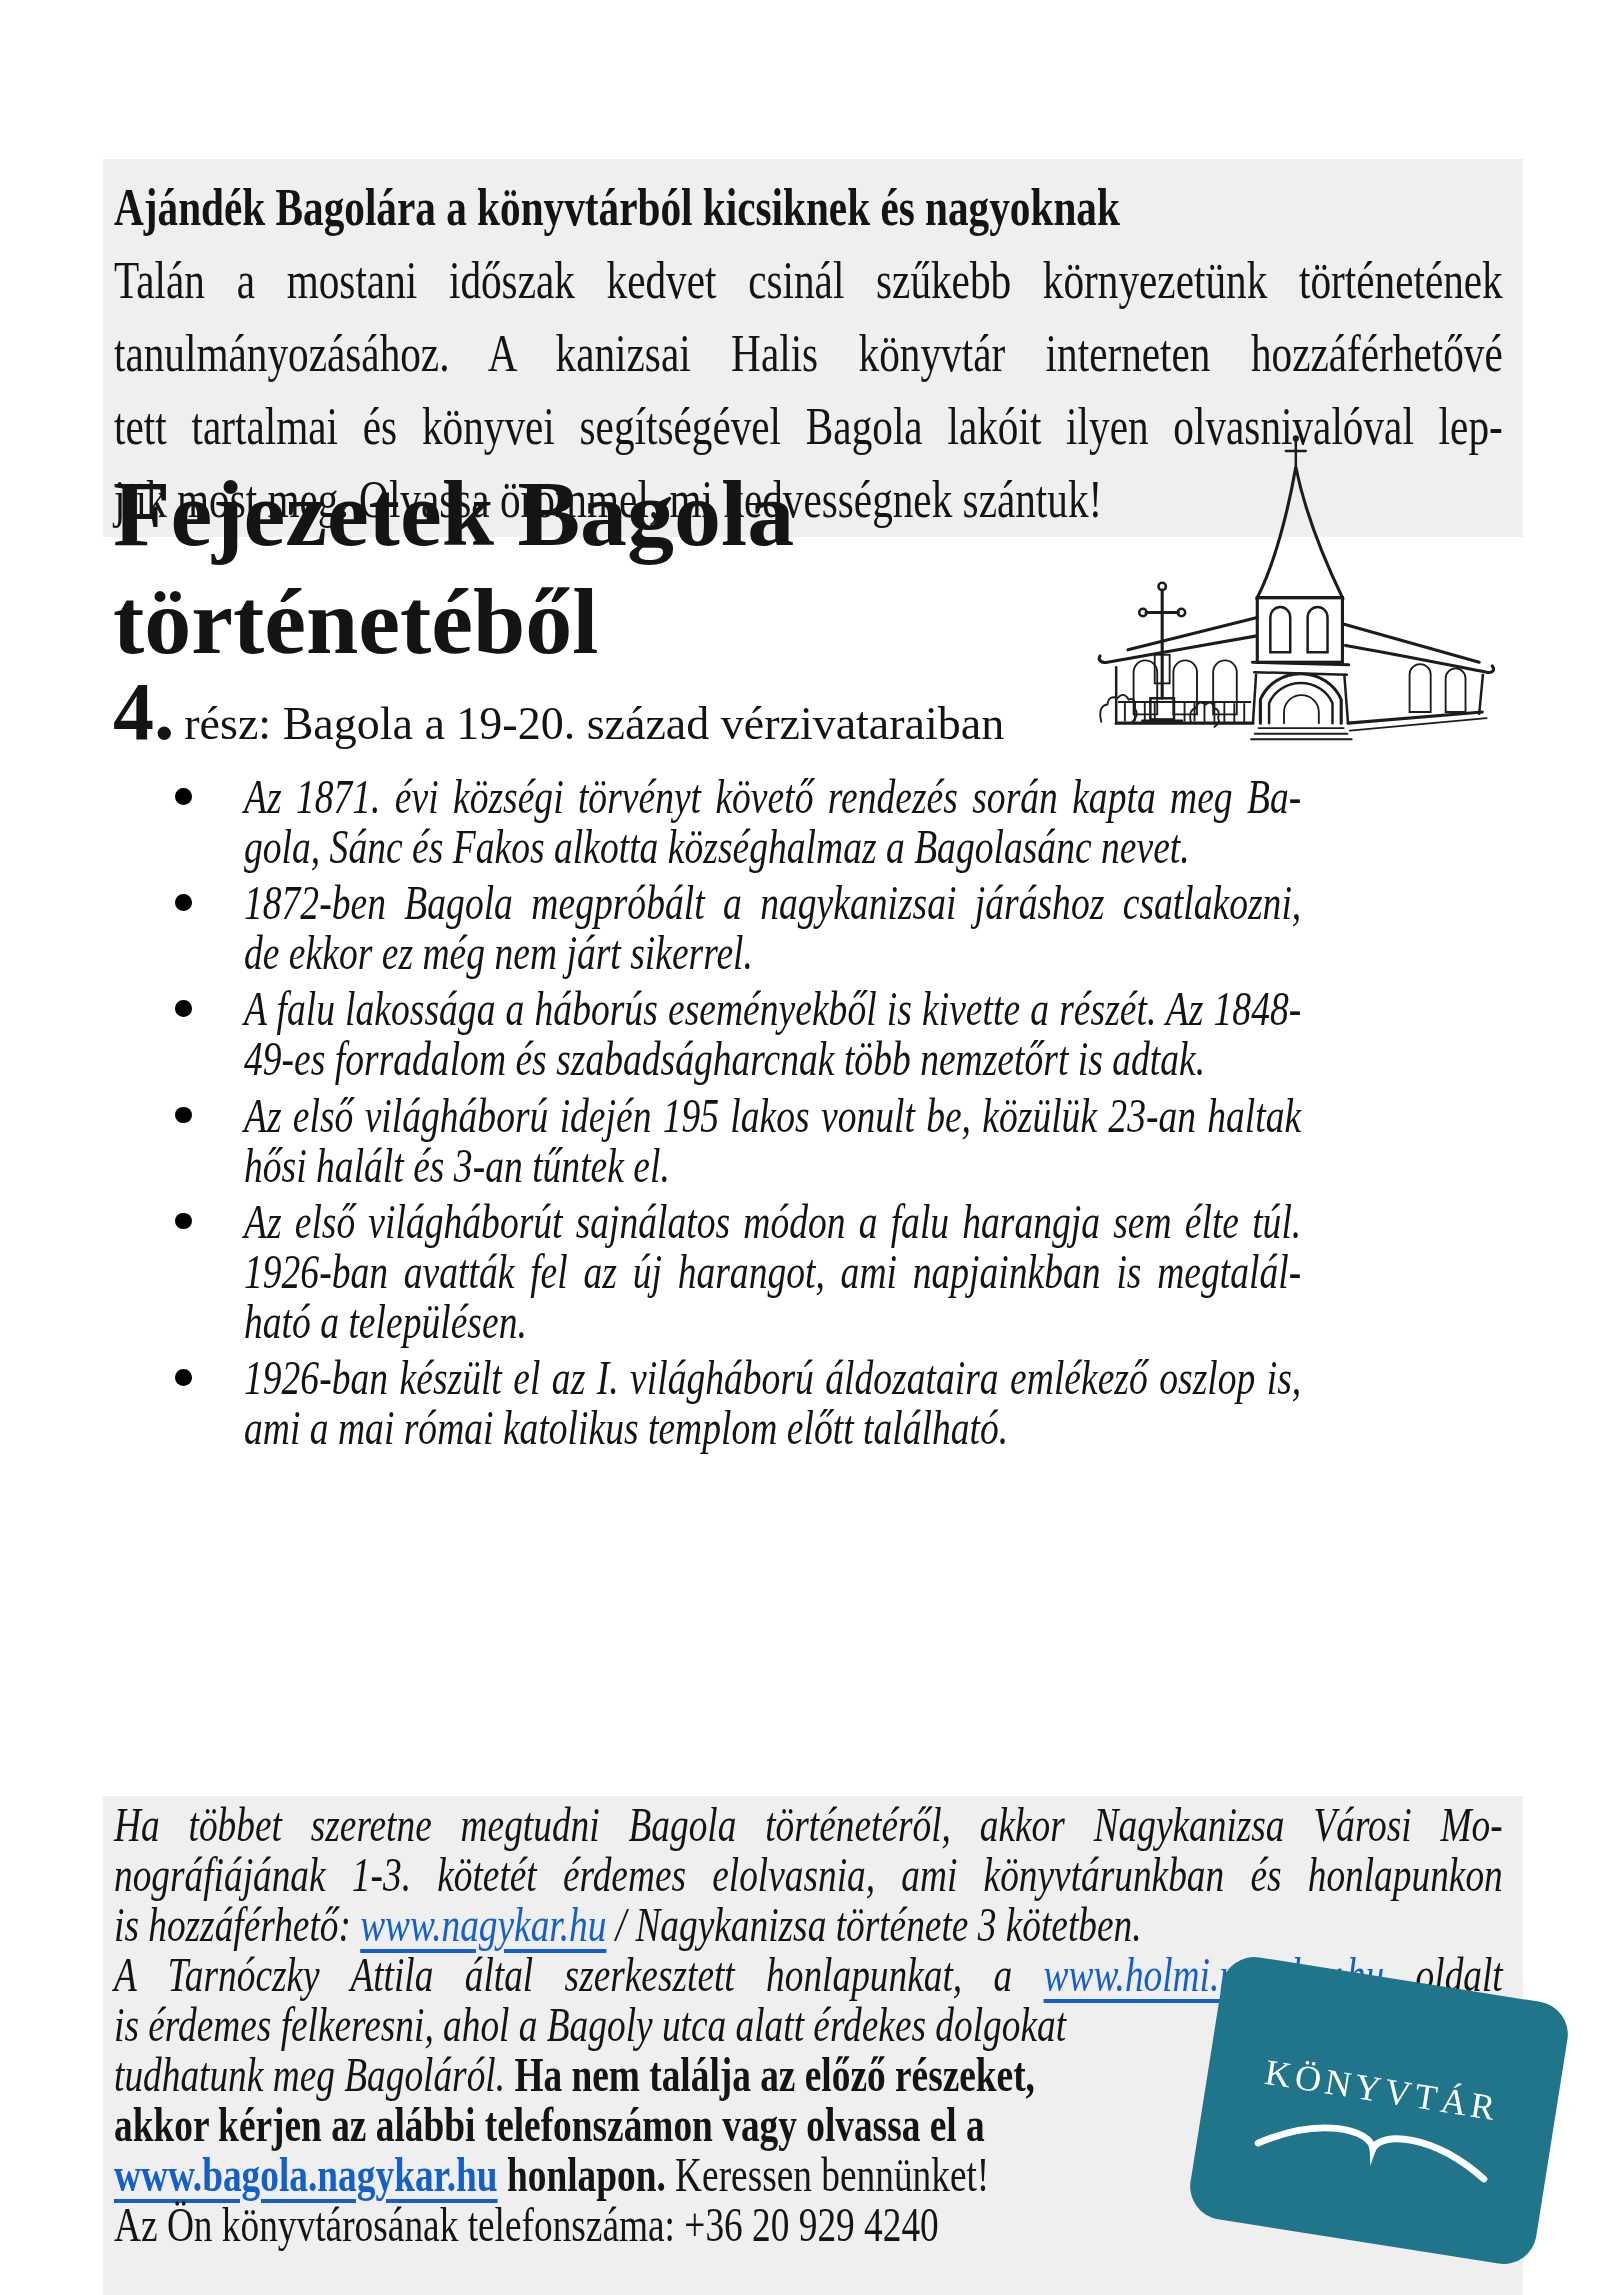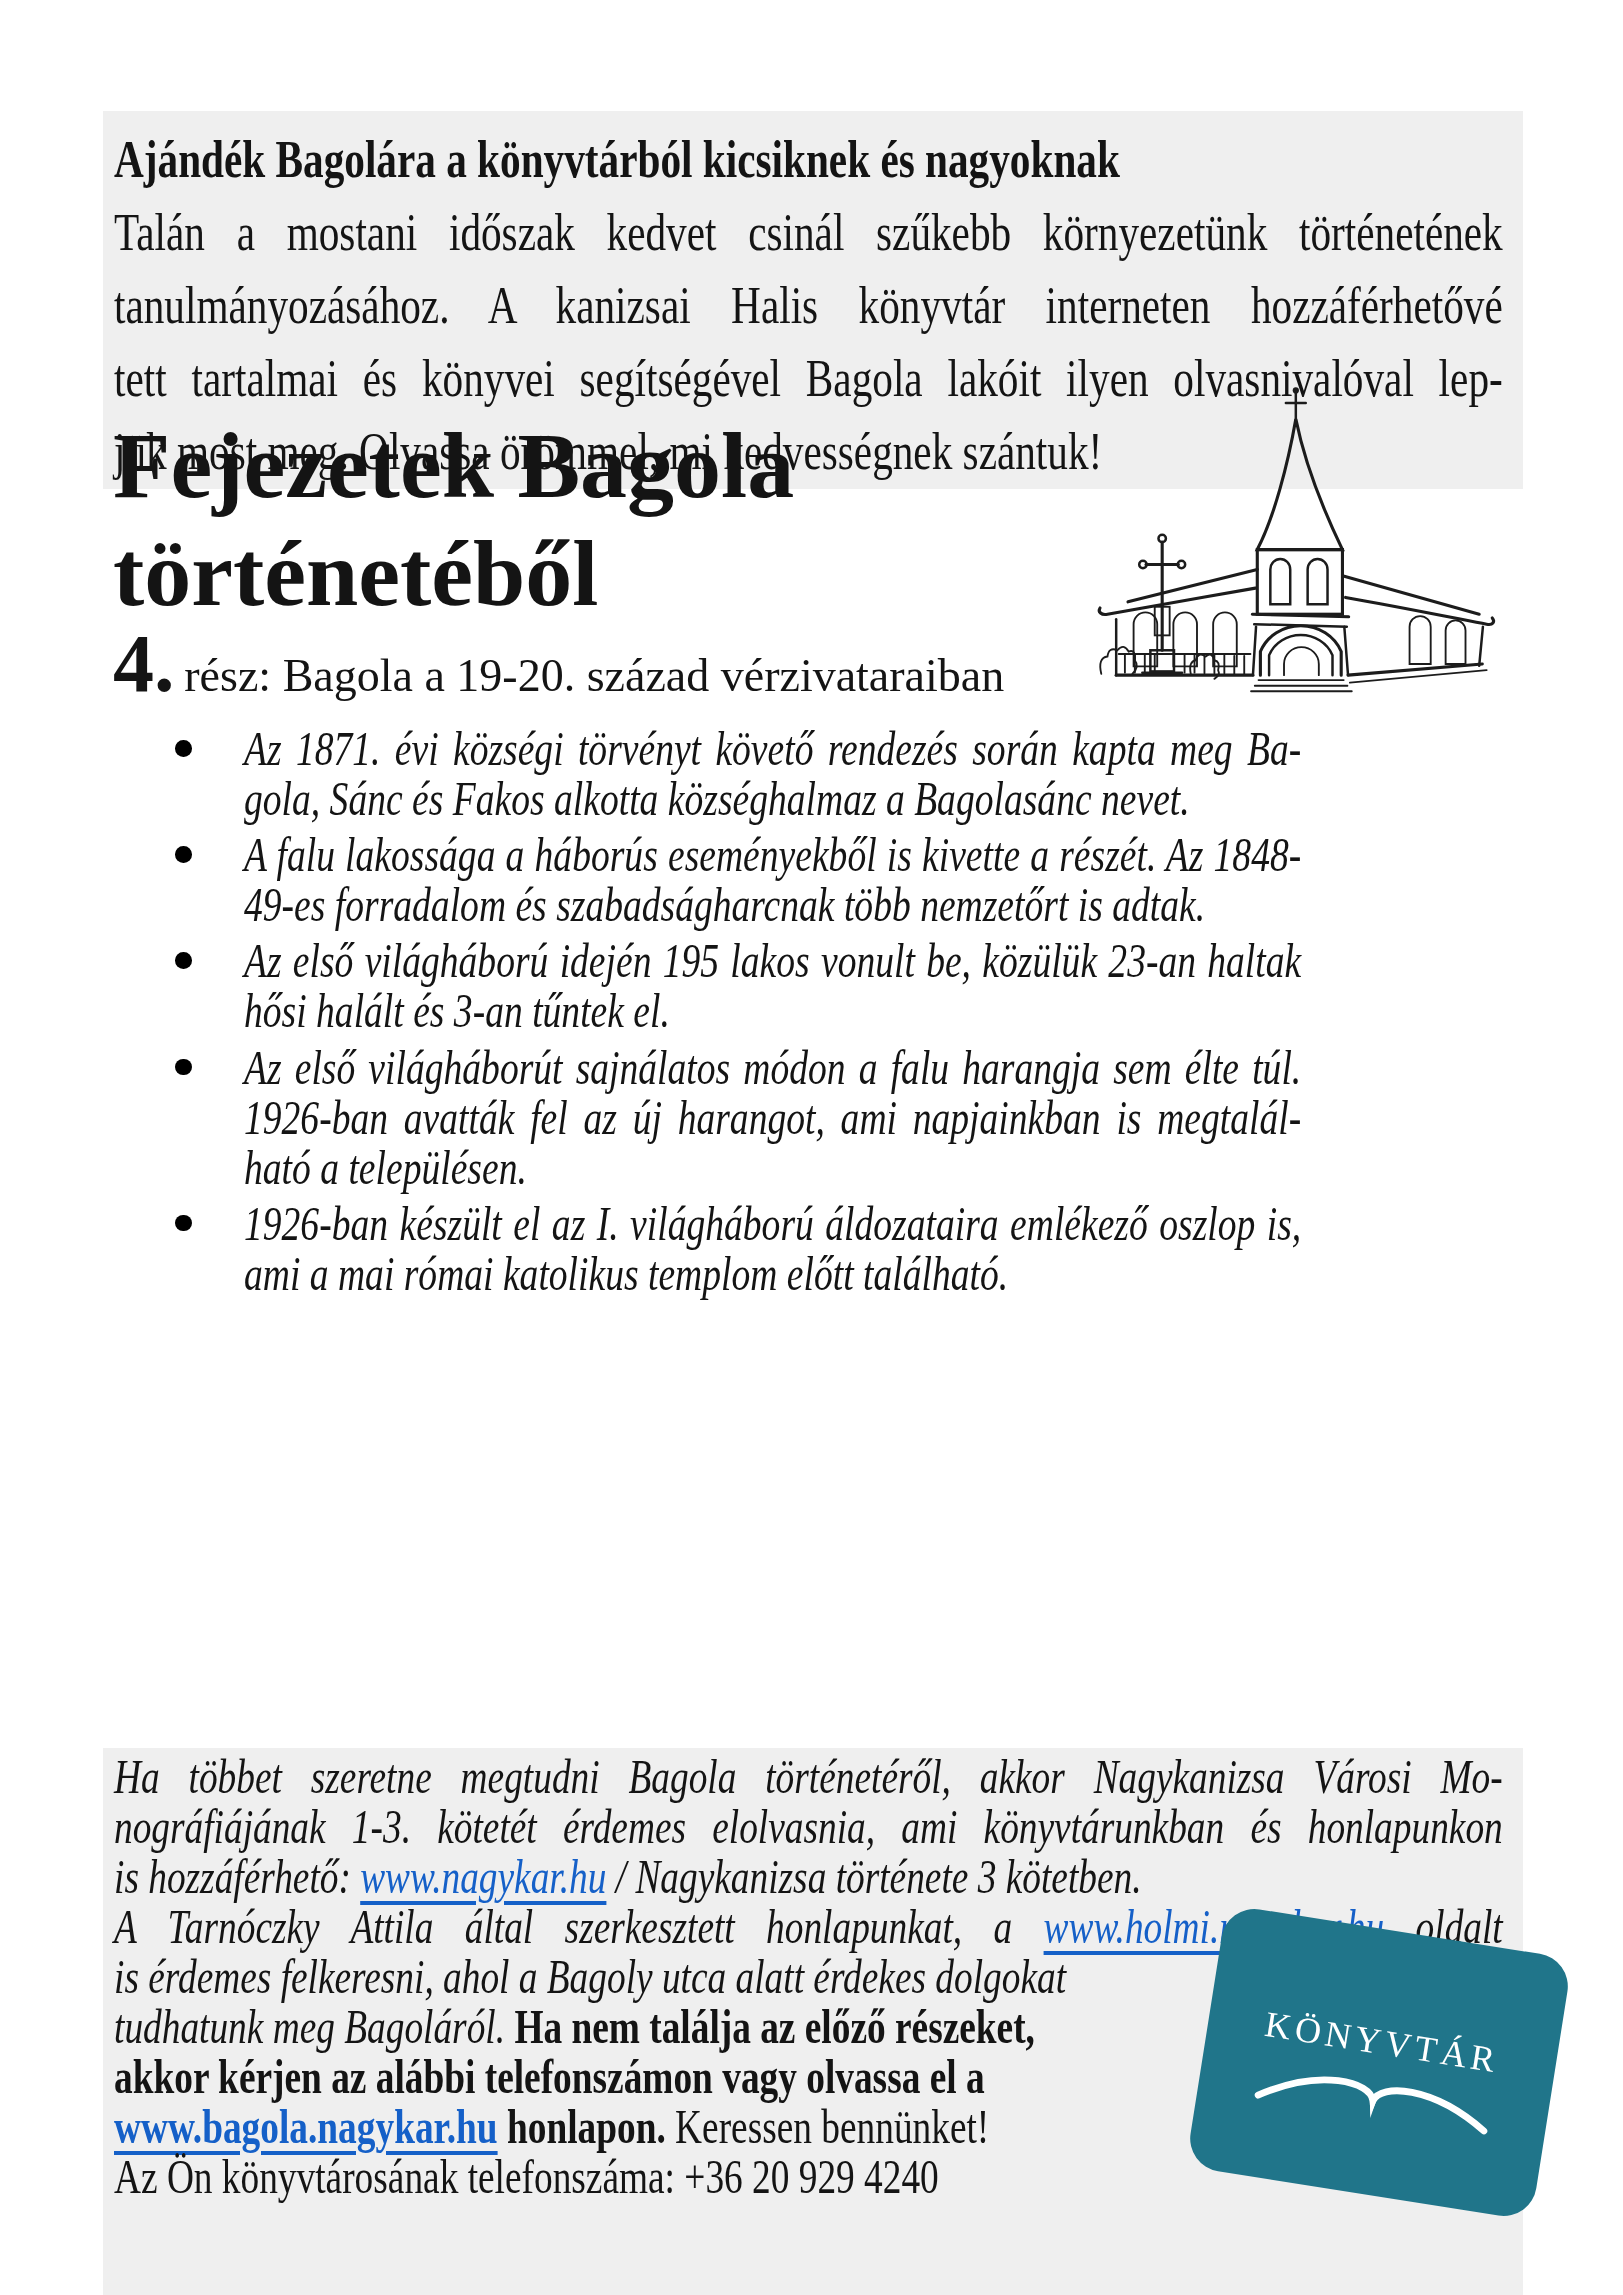--- a/index.html
+++ b/index.html
@@ -1,21 +1,21 @@
 <!DOCTYPE html>
 <html style="font-size:9.8px"><head>
 <meta charset="utf-8">
 <style>
   html,body{margin:0;padding:0;}
   body{
     width:1624px;height:2295px;background:#ffffff;
     font-family:"Liberation Serif", serif;color:#141414;
     position:relative;overflow:hidden;
   }
-  .page{position:absolute;inset:0;overflow:hidden;}
+  .page{position:absolute;inset:0;overflow:hidden;margin-top:48px;}
 
   
   .intro{position:absolute;left:103px;top:111px;width:1420px;height:378px;background:#efefef;}
   .intro-inner{
     position:absolute;left:10.5px;top:12.3px;width:1785px;
     transform:scaleX(0.778);transform-origin:0 0;
     font-size:53px;line-height:73px;white-space:nowrap;
   }
   .intro-inner .wrap{white-space:normal;}
   .hline{font-weight:bold;}
@@ -152,20 +152,27 @@
   <div class="bullets">
 
     <div class="bullet">
       <div class="dot"></div>
       <div class="btxt">
         <div class="j">Az 1871. évi községi törvényt követő rendezés során kapta meg Ba-</div>
         <div>gola, Sánc és Fakos alkotta községhalmaz a Bagolasánc nevet.</div>
       </div>
     </div>
 
+    <div class="bullet">
+      <div class="dot"></div>
+      <div class="btxt">
+        <div class="j">1872-ben Bagola megpróbált a nagykanizsai járáshoz csatlakozni,</div>
+        <div>de ekkor ez még nem járt sikerrel.</div>
+      </div>
+    </div>
 
 
     <div class="bullet">
       <div class="dot"></div>
       <div class="btxt">
         <div class="j">A falu lakossága a háborús eseményekből is kivette a részét. Az 1848-</div>
         <div>49-es forradalom és szabadságharcnak több nemzetőrt is adtak.</div>
       </div>
     </div>
 

